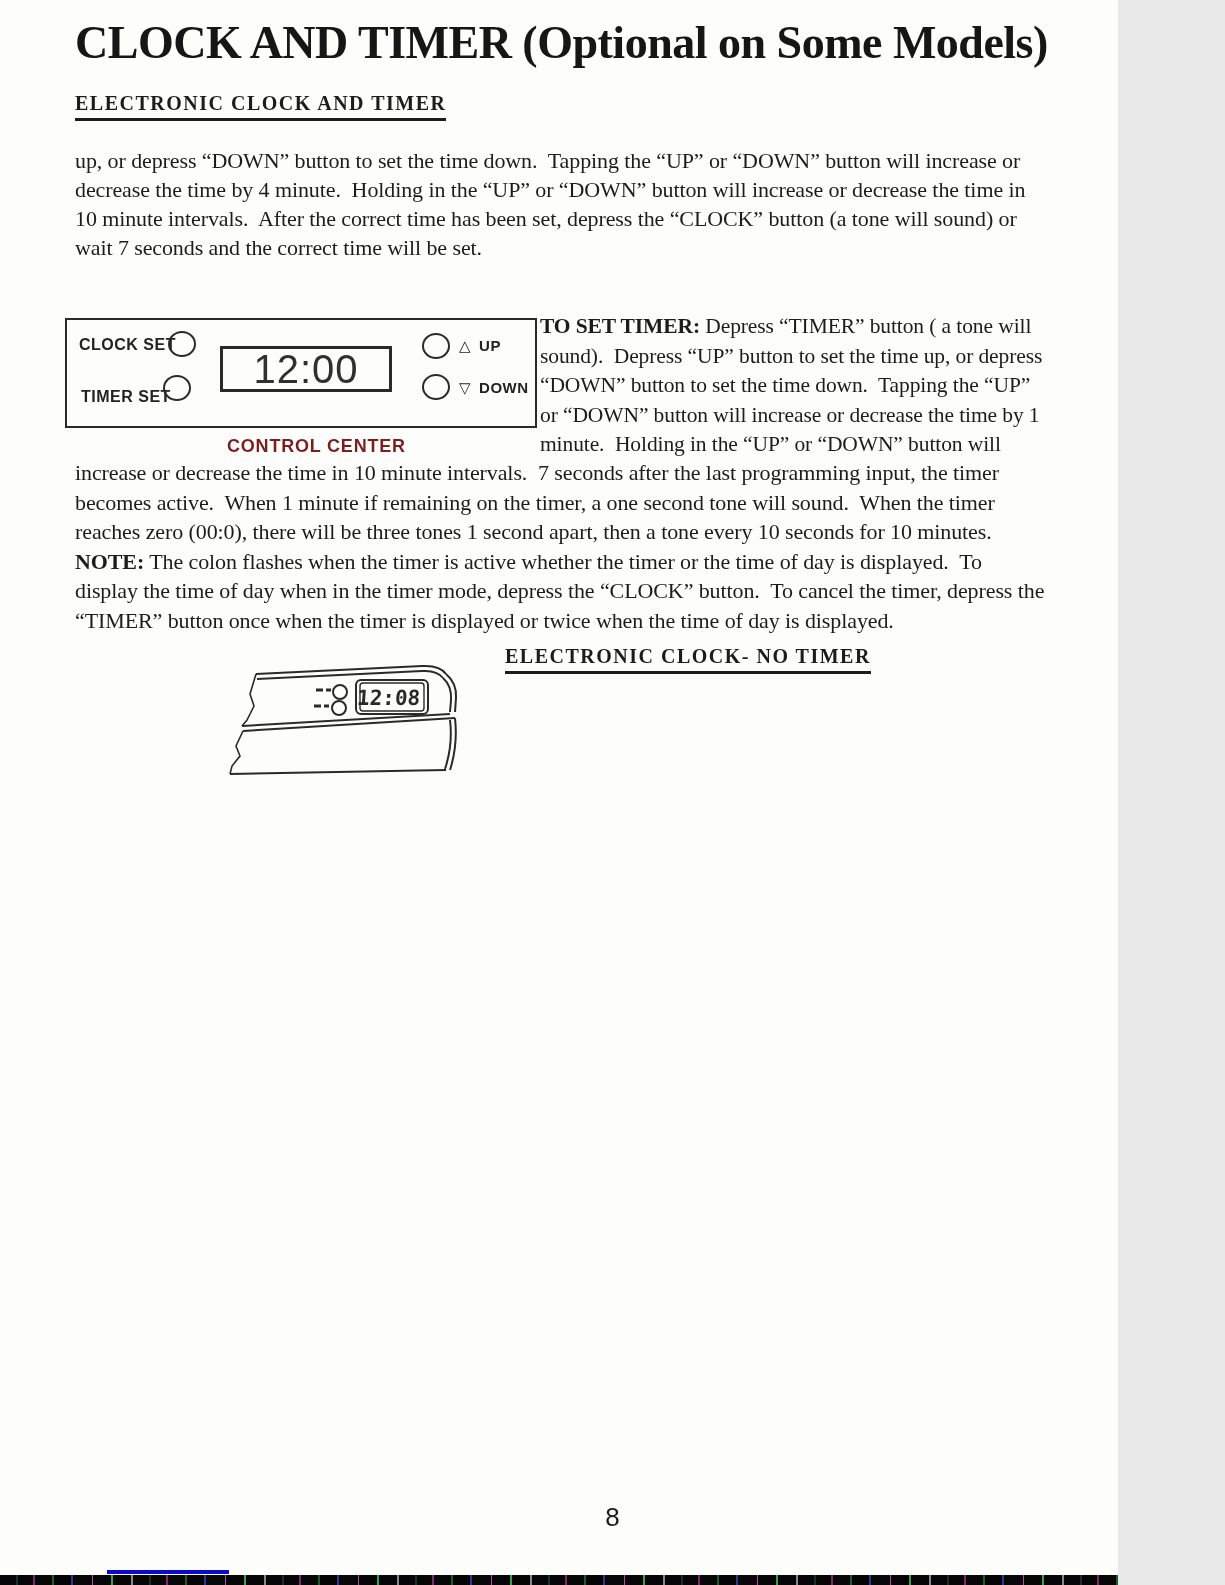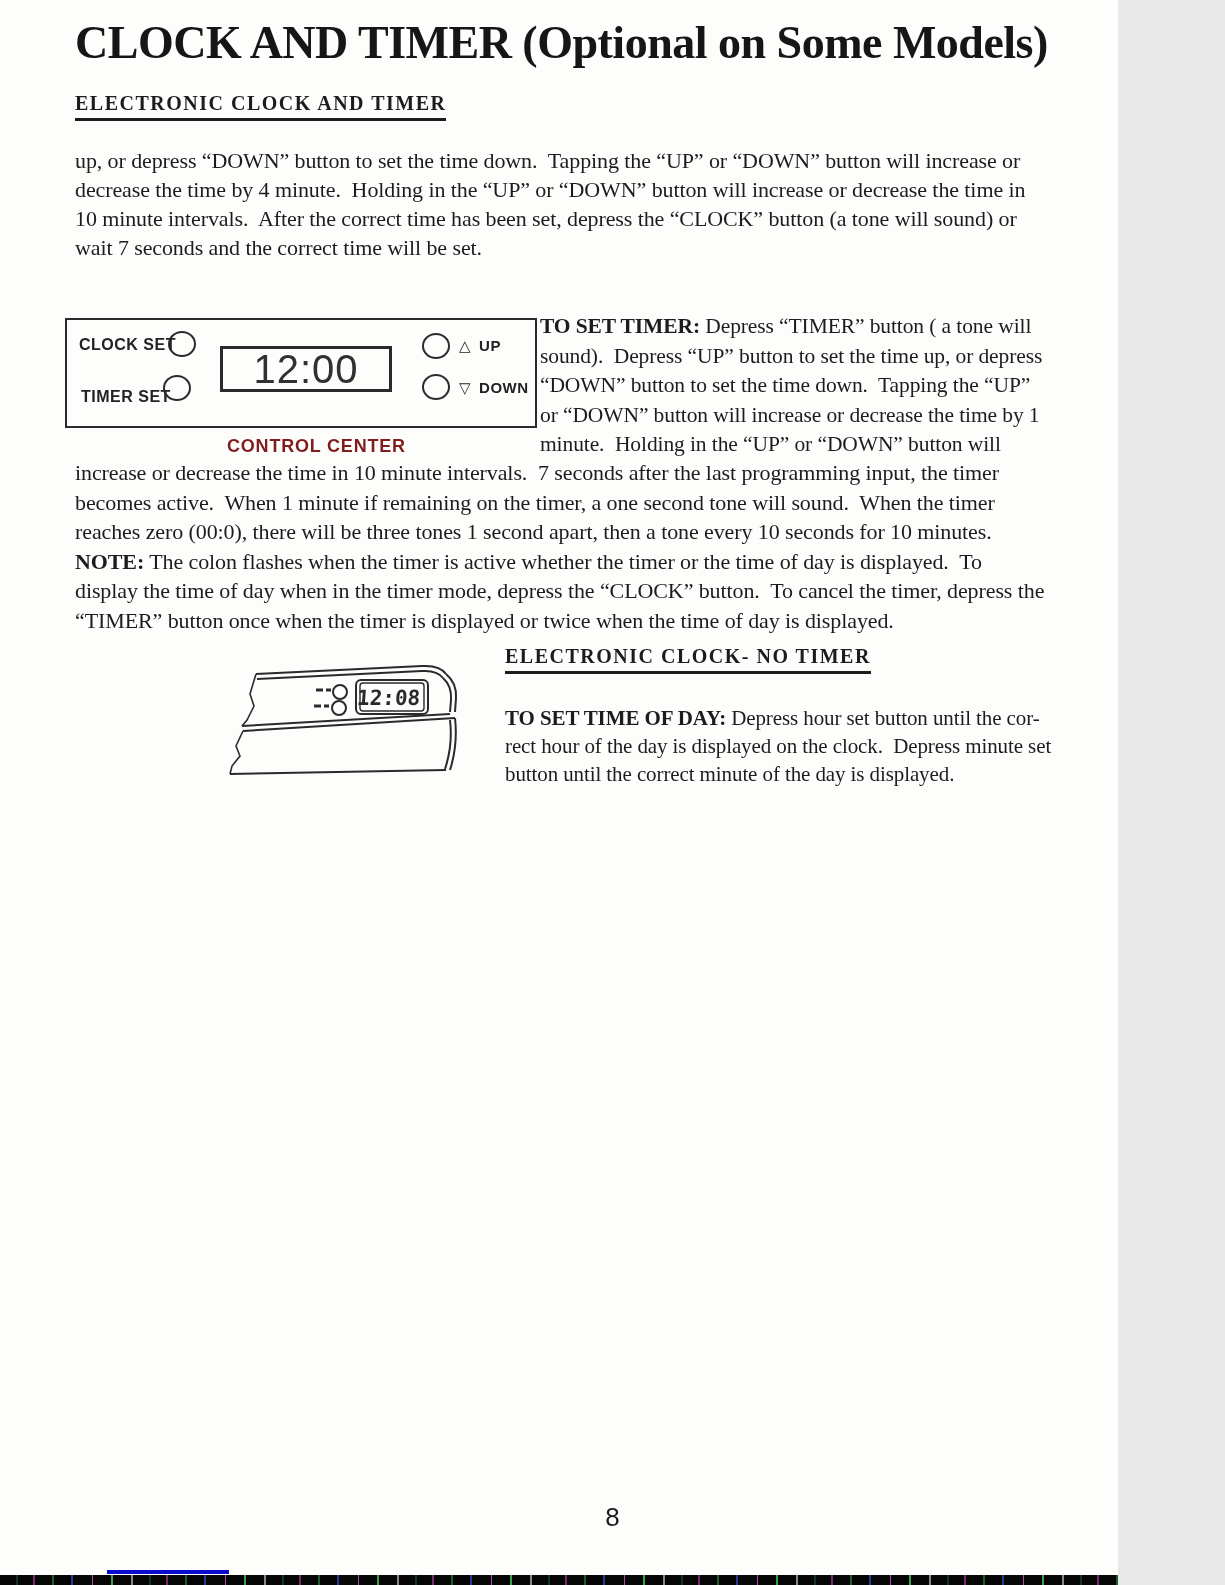--- a/index.html
+++ b/index.html
@@ -185,24 +185,19 @@
       <path d="M88,56 L95,56 M98,56 L103,56" stroke-width="3"></path>
 
       <rect x="130" y="30" width="72" height="34" rx="5"></rect>
       <rect x="134" y="33" width="64" height="28" rx="3" stroke-width="1.4"></rect>
     </g>
     <text x="166" y="55" text-anchor="middle" font-family="DejaVu Sans Mono, monospace" font-size="21" font-weight="bold" fill="#2a2a2a" transform="skewX(-4)" letter-spacing="0">12:08</text>
   </svg>
 
   <div class="sec-heading h2">ELECTRONIC CLOCK- NO TIMER</div>
 
-  <div class="para body-para p-notimer">
-      <div class="tline"><b>TO SET TIME OF DAY:</b> Depress hour set button until the cor-</div>
-      <div class="tline">rect hour of the day is displayed on the clock.  Depress minute set</div>
-      <div class="tline">button until the correct minute of the day is displayed.</div>
-    </div>
 
   <div class="page-number">8</div>
 
   <div class="pen-line"></div>
   <div class="noise-band"></div>
 
 </div>
 
 </body></html>

